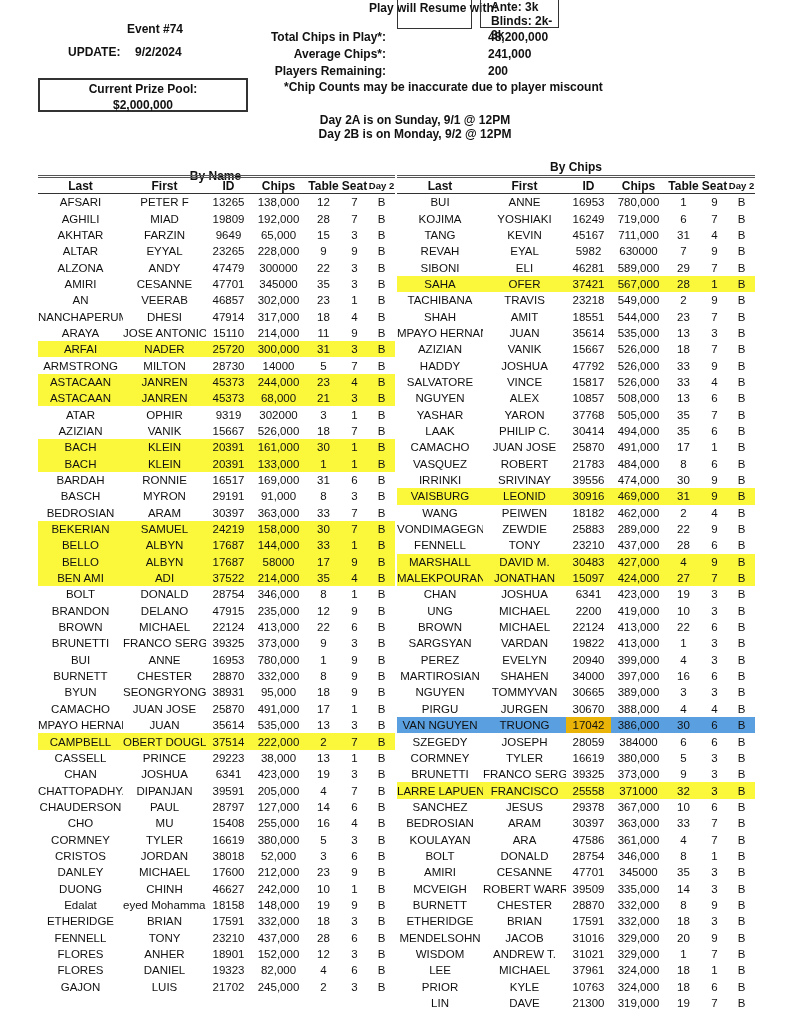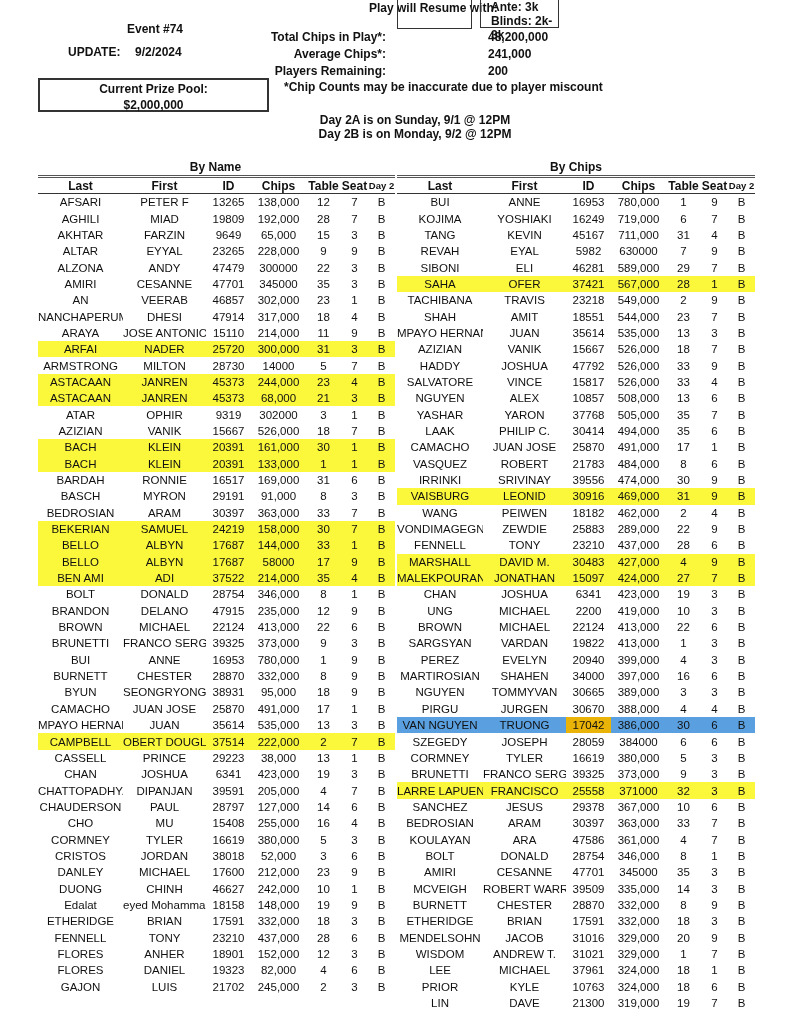--- a/index.html
+++ b/index.html
@@ -2,21 +2,21 @@
 <html><head>
 <meta charset="utf-8">
 <style>
   html, body { margin: 0; padding: 0; background: #ffffff; }
   body { width: 791px; height: 1024px; position: relative; overflow: hidden;
          font-family: "Liberation Sans", sans-serif; color: #111; font-size: 11.5px; }
   .abs { position: absolute; }
   .event-title { left: 120px; top: 22px; width: 70px; text-align: center; font-weight: bold; font-size: 12px; }
   .update-label { left: 68px; top: 45px; font-weight: bold; font-size: 12px; }
   .update-date { left: 135px; top: 45px; font-weight: bold; font-size: 12px; }
-  .prize-box { left: 38px; top: 78px; width: 231px; height: 34px; border: 2px solid #333; text-align: center;
+  .prize-box { left: 38px; top: 78px; width: 210px; height: 34px; border: 2px solid #333; text-align: center;
                font-weight: bold; font-size: 12px; line-height: 16px; box-sizing: border-box; padding-top: 1px; }
   .resume-label { left: 352px; top: 1px; font-weight: bold; font-size: 12px; margin-left: 17px; }
   .resume-box { left: 397px; top: 0px; width: 73px; height: 28px; border: 1px solid #333; border-top: none; }
   .blinds-box { left: 480px; top: 0px; width: 79px; height: 28px; border: 1px solid #333; border-top: none;
                 font-weight: bold; font-size: 12px; line-height: 14px; padding-left: 10px; box-sizing: border-box; }
   .stat-label { right: 405px; font-weight: bold; font-size: 12px; text-align: right; }
   .stat-value { left: 488px; font-weight: bold; font-size: 12px; width: 80px; text-align: left; }
   .disclaimer { left: 284px; top: 80px; font-weight: bold; font-size: 12px; }
   .day-note { left: 290px; width: 250px; text-align: center; font-weight: bold; font-size: 12px; }
   .section-title { font-weight: bold; font-size: 12px; text-align: center; }
@@ -50,21 +50,21 @@
 <div class="abs stat-label" style="top:30px;">Total Chips in Play*:</div>
 <div class="abs stat-value" style="top:30px;">48,200,000</div>
 <div class="abs stat-label" style="top:47px;">Average Chips*:</div>
 <div class="abs stat-value" style="top:47px;">241,000</div>
 <div class="abs stat-label" style="top:64px;">Players Remaining:</div>
 <div class="abs stat-value" style="top:64px;">200</div>
 <div class="abs disclaimer">*Chip Counts may be inaccurate due to player miscount</div>
 <div class="abs day-note" style="top:113px;">Day 2A is on Sunday, 9/1 @ 12PM</div>
 <div class="abs day-note" style="top:127px;">Day 2B is on Monday, 9/2 @ 12PM</div>
 
-<div class="abs section-title" style="left:38px; top:160px; width:355px;">By Name</div>
+<div class="abs section-title" style="left:38px; top:169px; width:355px;">By Name</div>
 <div class="abs section-title" style="left:397px; top:160px; width:358px;">By Chips</div>
 
 <table class="grid" style="left:38px; top:175px; width:357px;">
   <colgroup>
       <col style="width:85px">
       <col style="width:83px">
       <col style="width:45px">
       <col style="width:55px">
       <col style="width:35px">
       <col style="width:27px">

